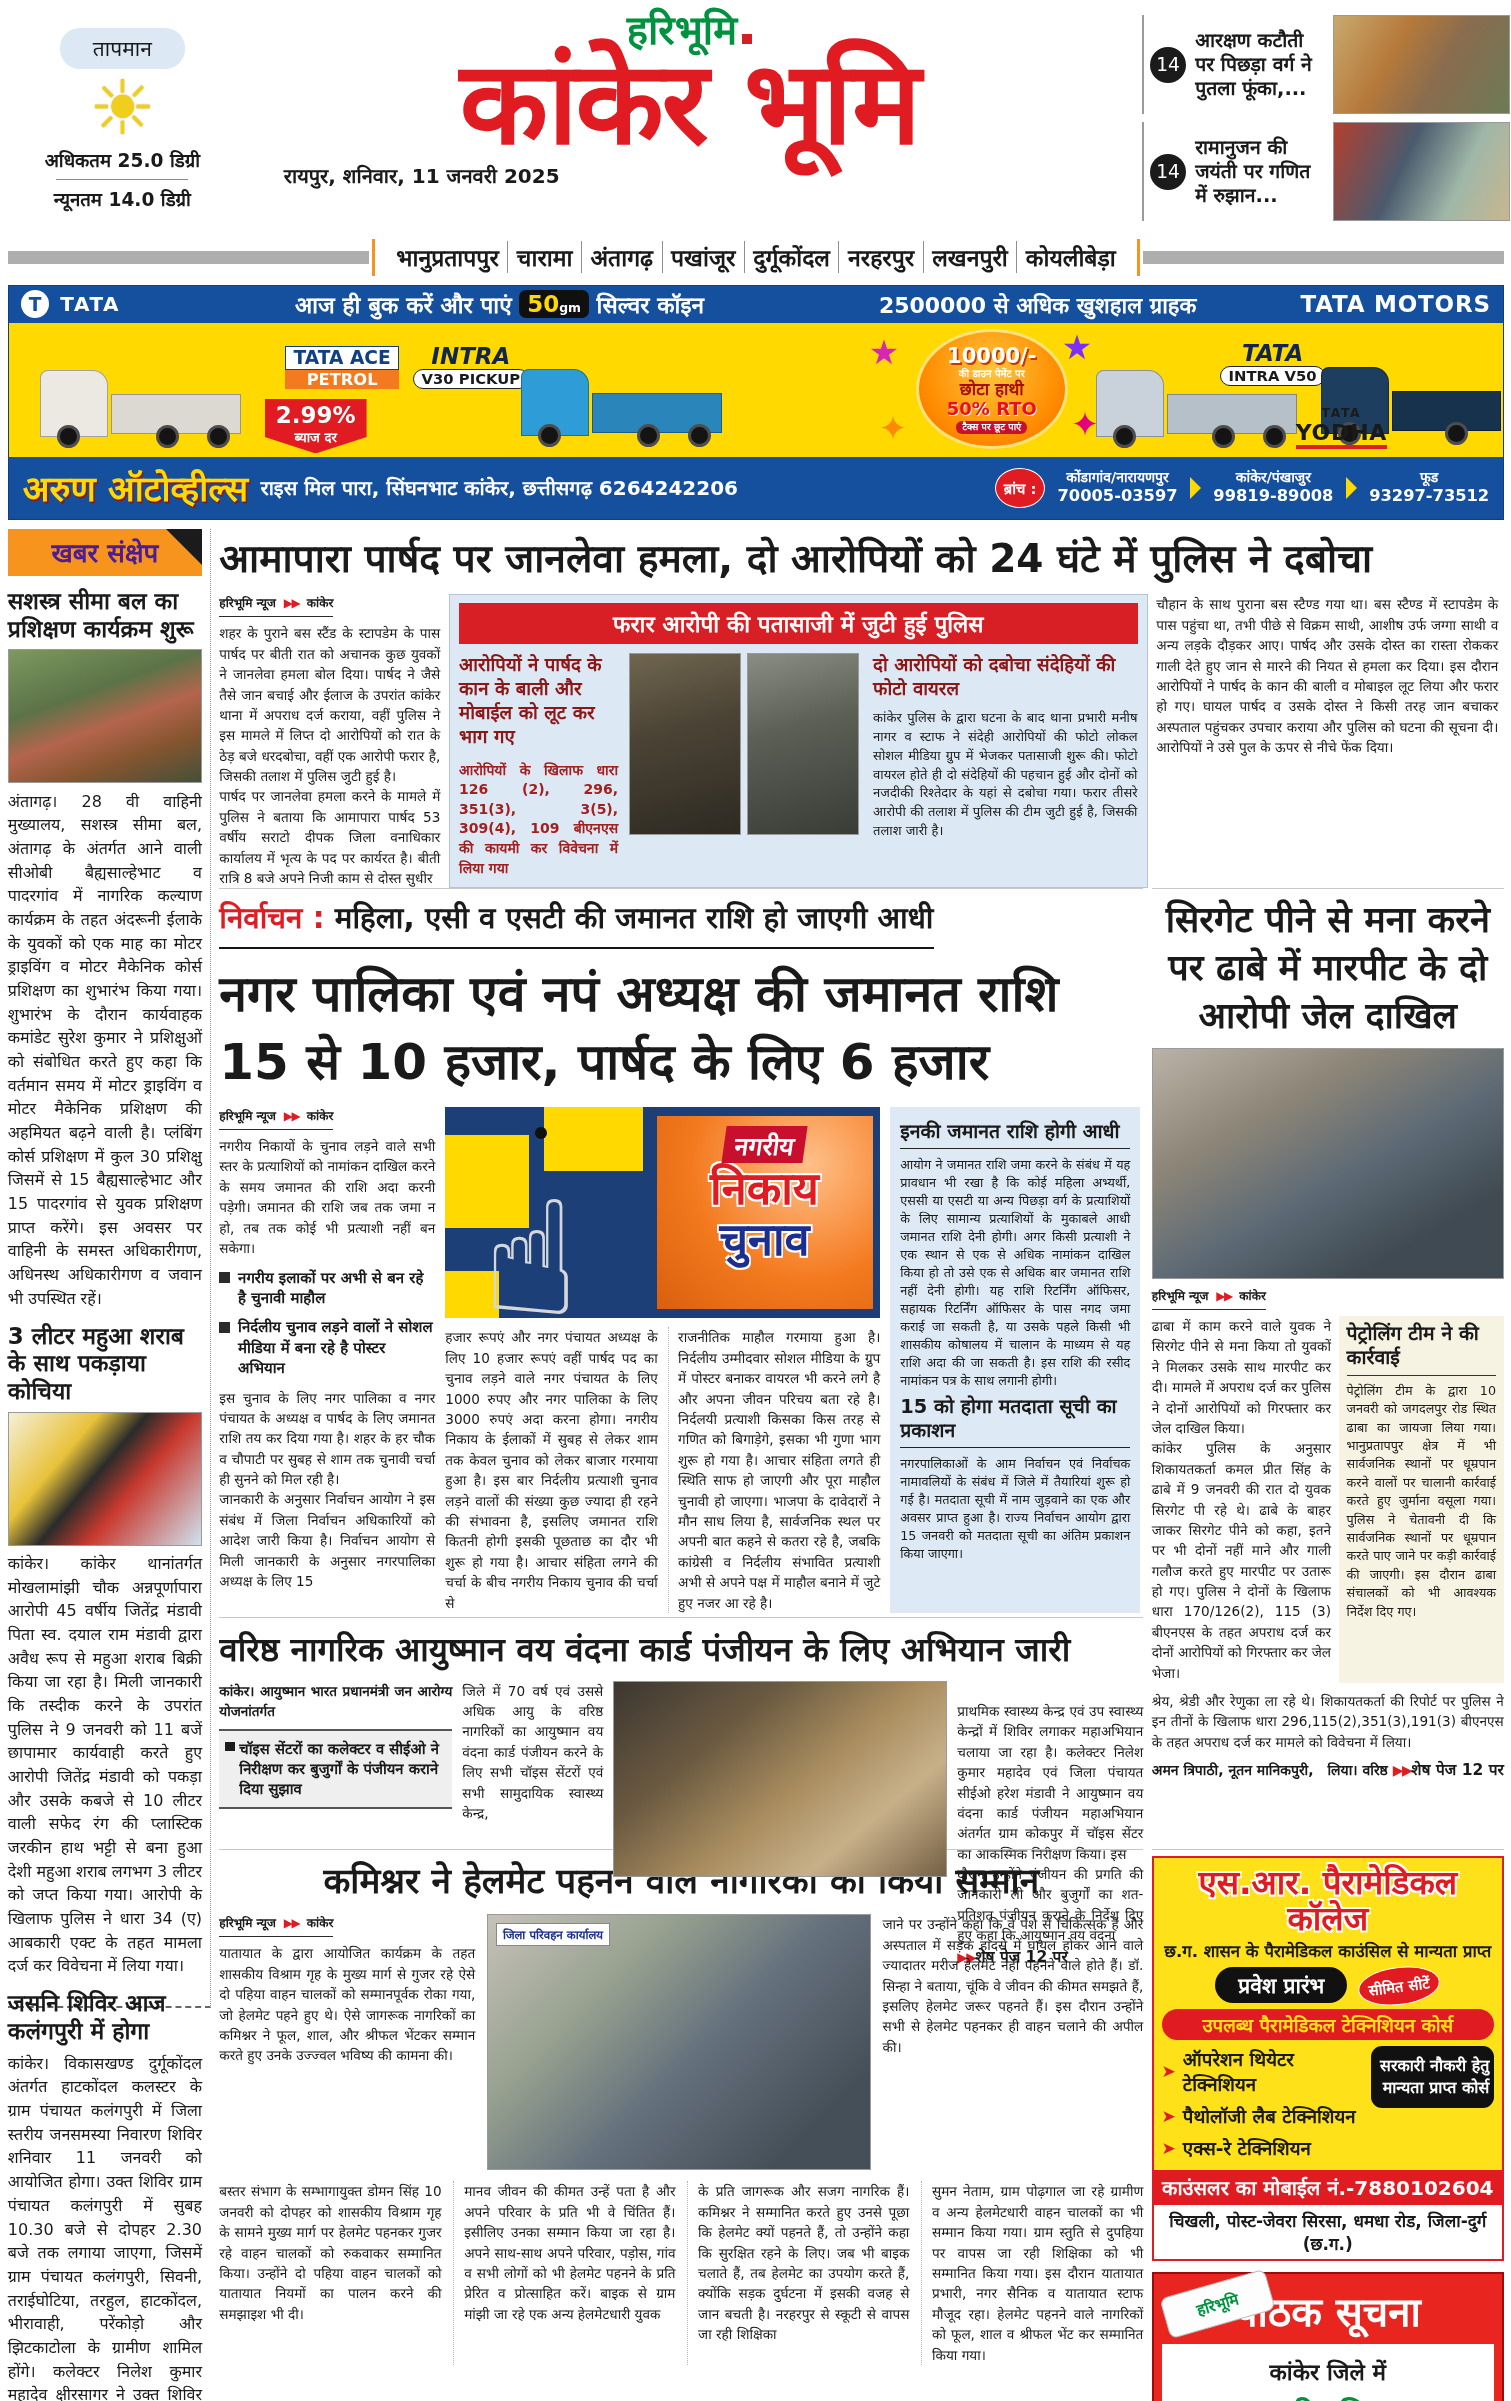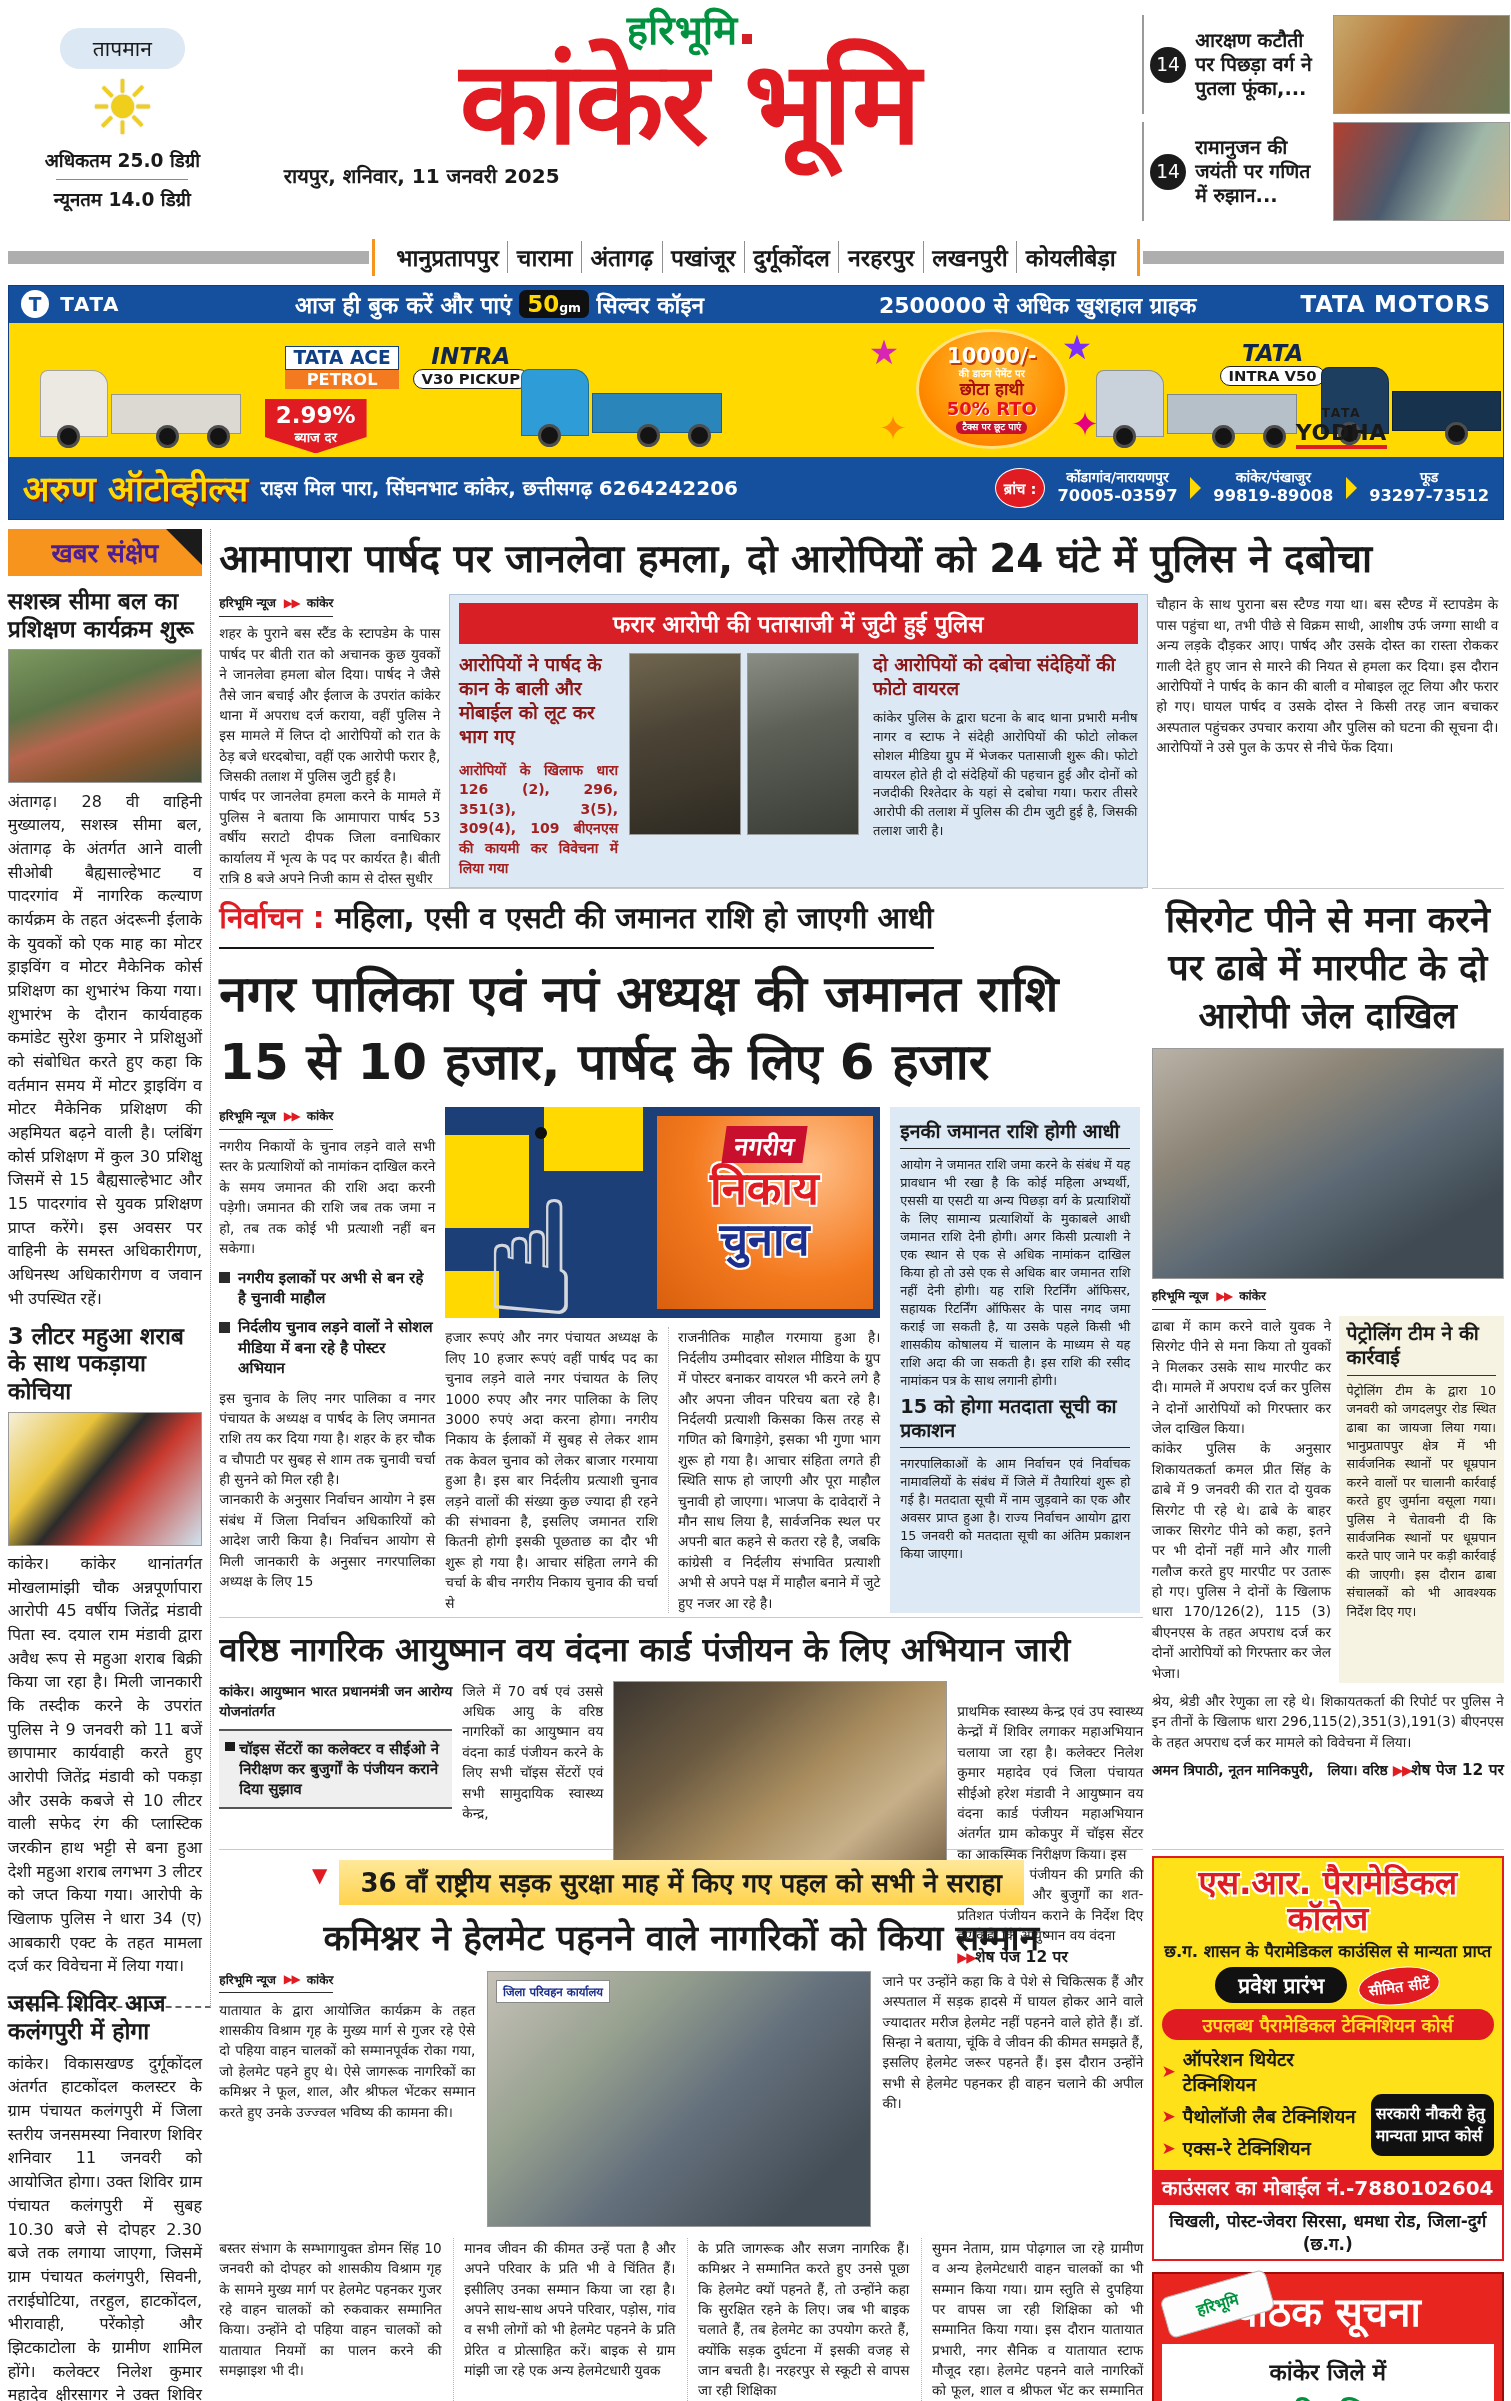--- a/index.html
+++ b/index.html
@@ -170,21 +170,21 @@
   .pm-title { color:#e01b22; font-size:33px; font-weight:bold; text-align:center; line-height:1.1;
     text-shadow:1.6px 1.6px 0 #fff,-1.6px -1.6px 0 #fff,1.6px -1.6px 0 #fff,-1.6px 1.6px 0 #fff; }
   .pm-sub { font-size:16.7px; font-weight:bold; text-align:center; margin:1.6px 0 4.7px; }
   .pm-row1 { display:flex; align-items:center; justify-content:center; gap:11px; margin-bottom:4.7px; }
   .pm-pill-black { background:#111; color:#fff; border-radius:20px; padding:3.9px 23px; font-size:21px; font-weight:bold; }
   .pm-limited { background:#e01b22; color:#fff; border:1.6px solid #fff; border-radius:50%; padding:7.8px 9.3px; font-size:14.8px; font-weight:bold; transform:rotate(-7deg); }
   .pm-strip { background:#e01b22; color:#ffe11a; border-radius:20px; text-align:center; font-size:18.6px; font-weight:bold; padding:3.1px 4.7px; margin-bottom:6.2px; }
   .pm-grid { display:grid; grid-template-columns:1fr 123px; gap:7.8px; align-items:start; }
   .pm-item { font-size:18.6px; font-weight:bold; display:flex; align-items:center; gap:7px; margin-bottom:7px; }
   .pm-arrow { color:#e01b22; font-size:17px; }
-  .pm-gov { background:#111; color:#fff; border-radius:11px; text-align:left; font-size:16px; font-weight:bold; padding:9.3px 4.7px; line-height:1.35;margin-top:48px; }
+  .pm-gov { background:#111; color:#fff; border-radius:11px; text-align:right; font-size:16px; font-weight:bold; padding:9.3px 4.7px; line-height:1.35; }
   .pm-mobile { background:#e01b22; color:#fff; font-size:20px; font-weight:bold; text-align:center; padding:3.9px 0; margin:3.1px -7.8px 0; }
   .pm-footer { background:#fff; font-size:17px; font-weight:bold; text-align:center; padding:3.9px 0; margin:0 -7.8px; }
   .pk-ad { border:2.3px solid #9e0b0b; background:#e8251f; padding:7.8px; margin-top:11px; }
   .pk-header { position:relative; color:#fff; font-size:40px; font-weight:bold; text-align:center; padding:1.6px 0 6.2px; }
   .pk-roll { position:absolute; left:1.6px; top:1.6px; width:109px; height:42px; background:#fdfdfd; border-radius:7.8px; transform:rotate(-16deg);
     display:flex; align-items:center; justify-content:center; color:#00923f; font-size:15.5px; border:0.8px solid #bbb; }
   .pk-body { background:#fff; padding:11px 7.8px 7.8px; text-align:center; font-size:22.5px; font-weight:bold; line-height:1.55; }
   .pk-brand { color:#00923f; font-size:33px; font-weight:bold; margin-right:11px; }
 </style>
 </head>
@@ -455,21 +455,20 @@
         <div class="photo ay-photo ph-ayush"></div>
         <div class="body-text">
           <span>प्राथमिक स्वास्थ्य केन्द्र एवं उप स्वास्थ्य केन्द्रों में शिविर लगाकर महाअभियान चलाया जा रहा है। कलेक्टर निलेश कुमार महादेव एवं जिला पंचायत सीईओ हरेश मंडावी ने आयुष्मान वय वंदना कार्ड पंजीयन महाअभियान अंतर्गत ग्राम कोकपुर में चॉइस सेंटर का आकस्मिक निरीक्षण किया। इस</span>
           <span>दौरान उन्होंने पंजीयन की प्रगति की जानकारी ली और बुजुर्गों का शत-प्रतिशत पंजीयन कराने के निर्देश दिए हुए कहा कि आयुष्मान वय वंदना</span>
           <span class="arr">▶▶</span><span class="more">शेष पेज 12 पर</span>
         </div>
       </div>
     </div>
 
     <div class="helmet">
-      <div class="hl-kicker">36 वाँ राष्ट्रीय सड़क सुरक्षा माह में किए गए पहल को सभी ने सराहा</div>
       <div class="hl-headline">कमिश्नर ने हेलमेट पहनने वाले नागरिकों को किया सम्मान</div>
       <div class="hl-row">
         <div>
           <div class="byline">
             <span>हरिभूमि न्यूज</span>
             <span class="arr">▶▶</span>
             <span>कांकेर</span>
           </div>
           <div class="body-text">यातायात के द्वारा आयोजित कार्यक्रम के तहत शासकीय विश्राम गृह के मुख्य मार्ग से गुजर रहे ऐसे दो पहिया वाहन चालकों को सम्मानपूर्वक रोका गया, जो हेलमेट पहने हुए थे। ऐसे जागरूक नागरिकों का कमिश्नर ने फूल, शाल, और श्रीफल भेंटकर सम्मान करते हुए उनके उज्ज्वल भविष्य की कामना की।</div>
         </div>

